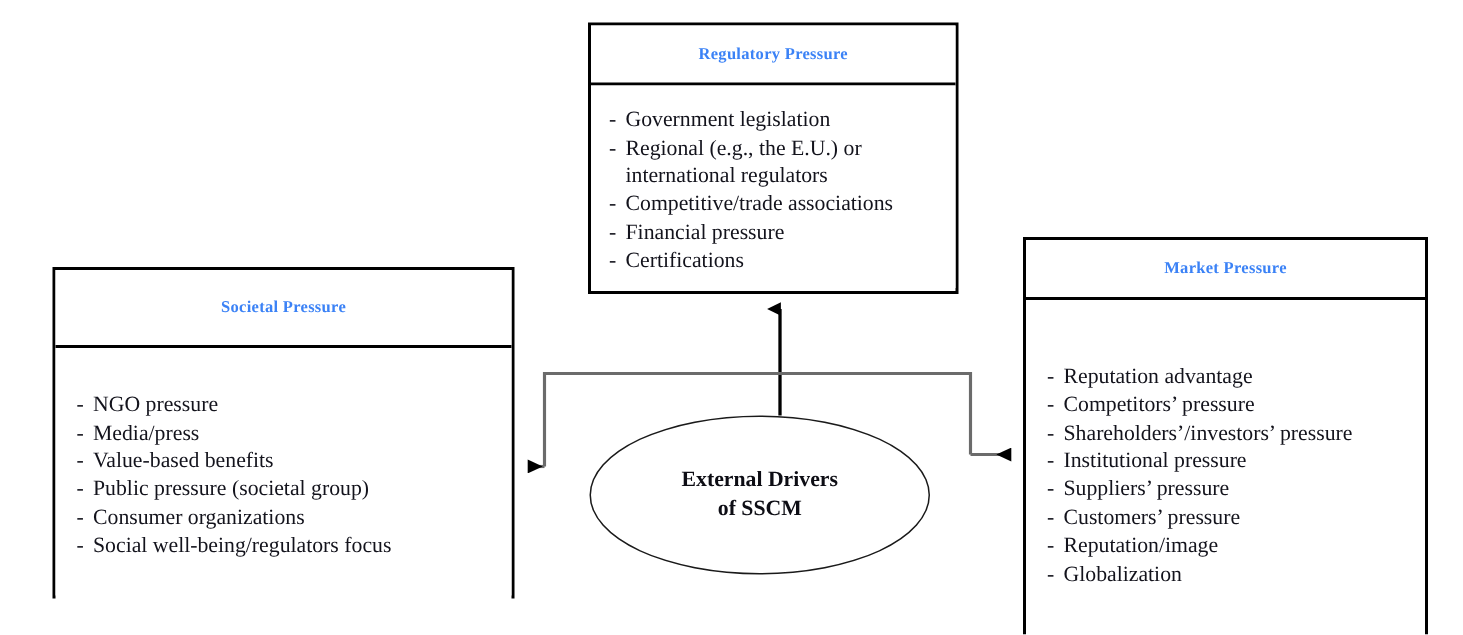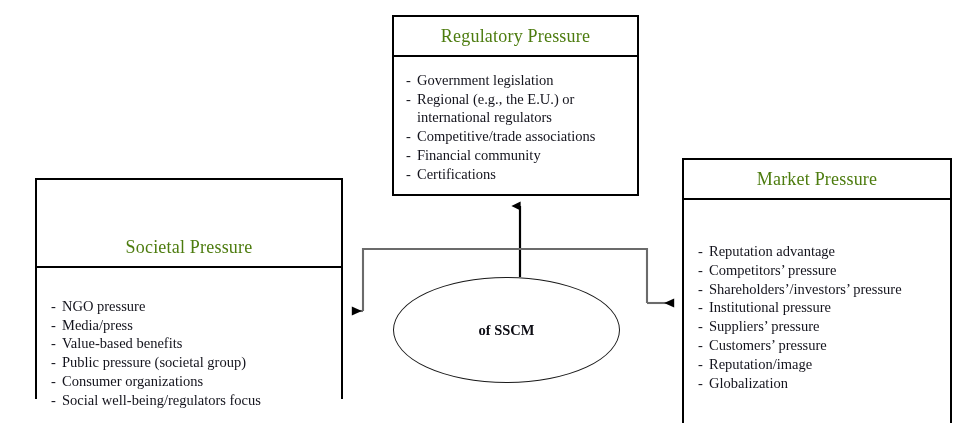--- a/index.html
+++ b/index.html
@@ -30,24 +30,24 @@
   .pbox-header {
     box-sizing: border-box;
     width: 100%;
     border-bottom: 2.5px solid #000000;
     display: flex;
     align-items: center;
     justify-content: center;
     background: #ffffff;
   }
   .pbox-title {
-    font-weight: normal;
-    font-size: 18px;
+    font-weight: bold;
+    font-size: 11px;
     letter-spacing: 0.2px;
-    color: #4d7c0f;
+    color: #3b82f6;
     white-space: nowrap;
   }
   .pbox-body {
     box-sizing: border-box;
     background: #ffffff;
     display: flex;
     flex-direction: column;
     justify-content: center;
   }
   .bullet-list {
@@ -82,21 +82,21 @@
   }
   #box-regulatory .pbox-header { height: 40px; }
   #box-regulatory .pbox-body   { height: calc(100% - 42.5px); padding: 6px 0 0 12px; }
 
   #box-societal {
     left: 35px;
     top: 178px;
     width: 308px;
     height: 221px;
   }
-  #box-societal .pbox-header { height: 40px; margin-top: 48px; }
+  #box-societal .pbox-header { height: 52px; }
   #box-societal .pbox-body   { height: calc(100% - 46.5px); padding: 0 0 0 14px; }
 
   #box-market {
     left: 682px;
     top: 158px;
     width: 270px;
     height: 281px;
   }
   #box-market .pbox-header { height: 40px; }
   #box-market .pbox-body   { height: calc(100% - 42.5px); padding: 0 0 0 14px; }
@@ -182,21 +182,21 @@
           <span class="bullet-dash">-</span>
           <span class="bullet-text">Regional (e.g., the E.U.) or
 international regulators</span>
         </li>
         <li class="bullet-item">
           <span class="bullet-dash">-</span>
           <span class="bullet-text">Competitive/trade associations</span>
         </li>
         <li class="bullet-item">
           <span class="bullet-dash">-</span>
-          <span class="bullet-text">Financial community</span>
+          <span class="bullet-text">Financial pressure</span>
         </li>
         <li class="bullet-item">
           <span class="bullet-dash">-</span>
           <span class="bullet-text">Certifications</span>
         </li>
       </ul>
     </div>
   </div>
 
   <div class="pbox" id="box-societal">
@@ -269,16 +269,17 @@
         </li>
         <li class="bullet-item">
           <span class="bullet-dash">-</span>
           <span class="bullet-text">Globalization</span>
         </li>
       </ul>
     </div>
   </div>
 
   <div id="ellipse-core">
+    <span class="ellipse-line">External Drivers</span>
     <span class="ellipse-line">of SSCM</span>
   </div>
 
 </div>
 
 </body></html>

